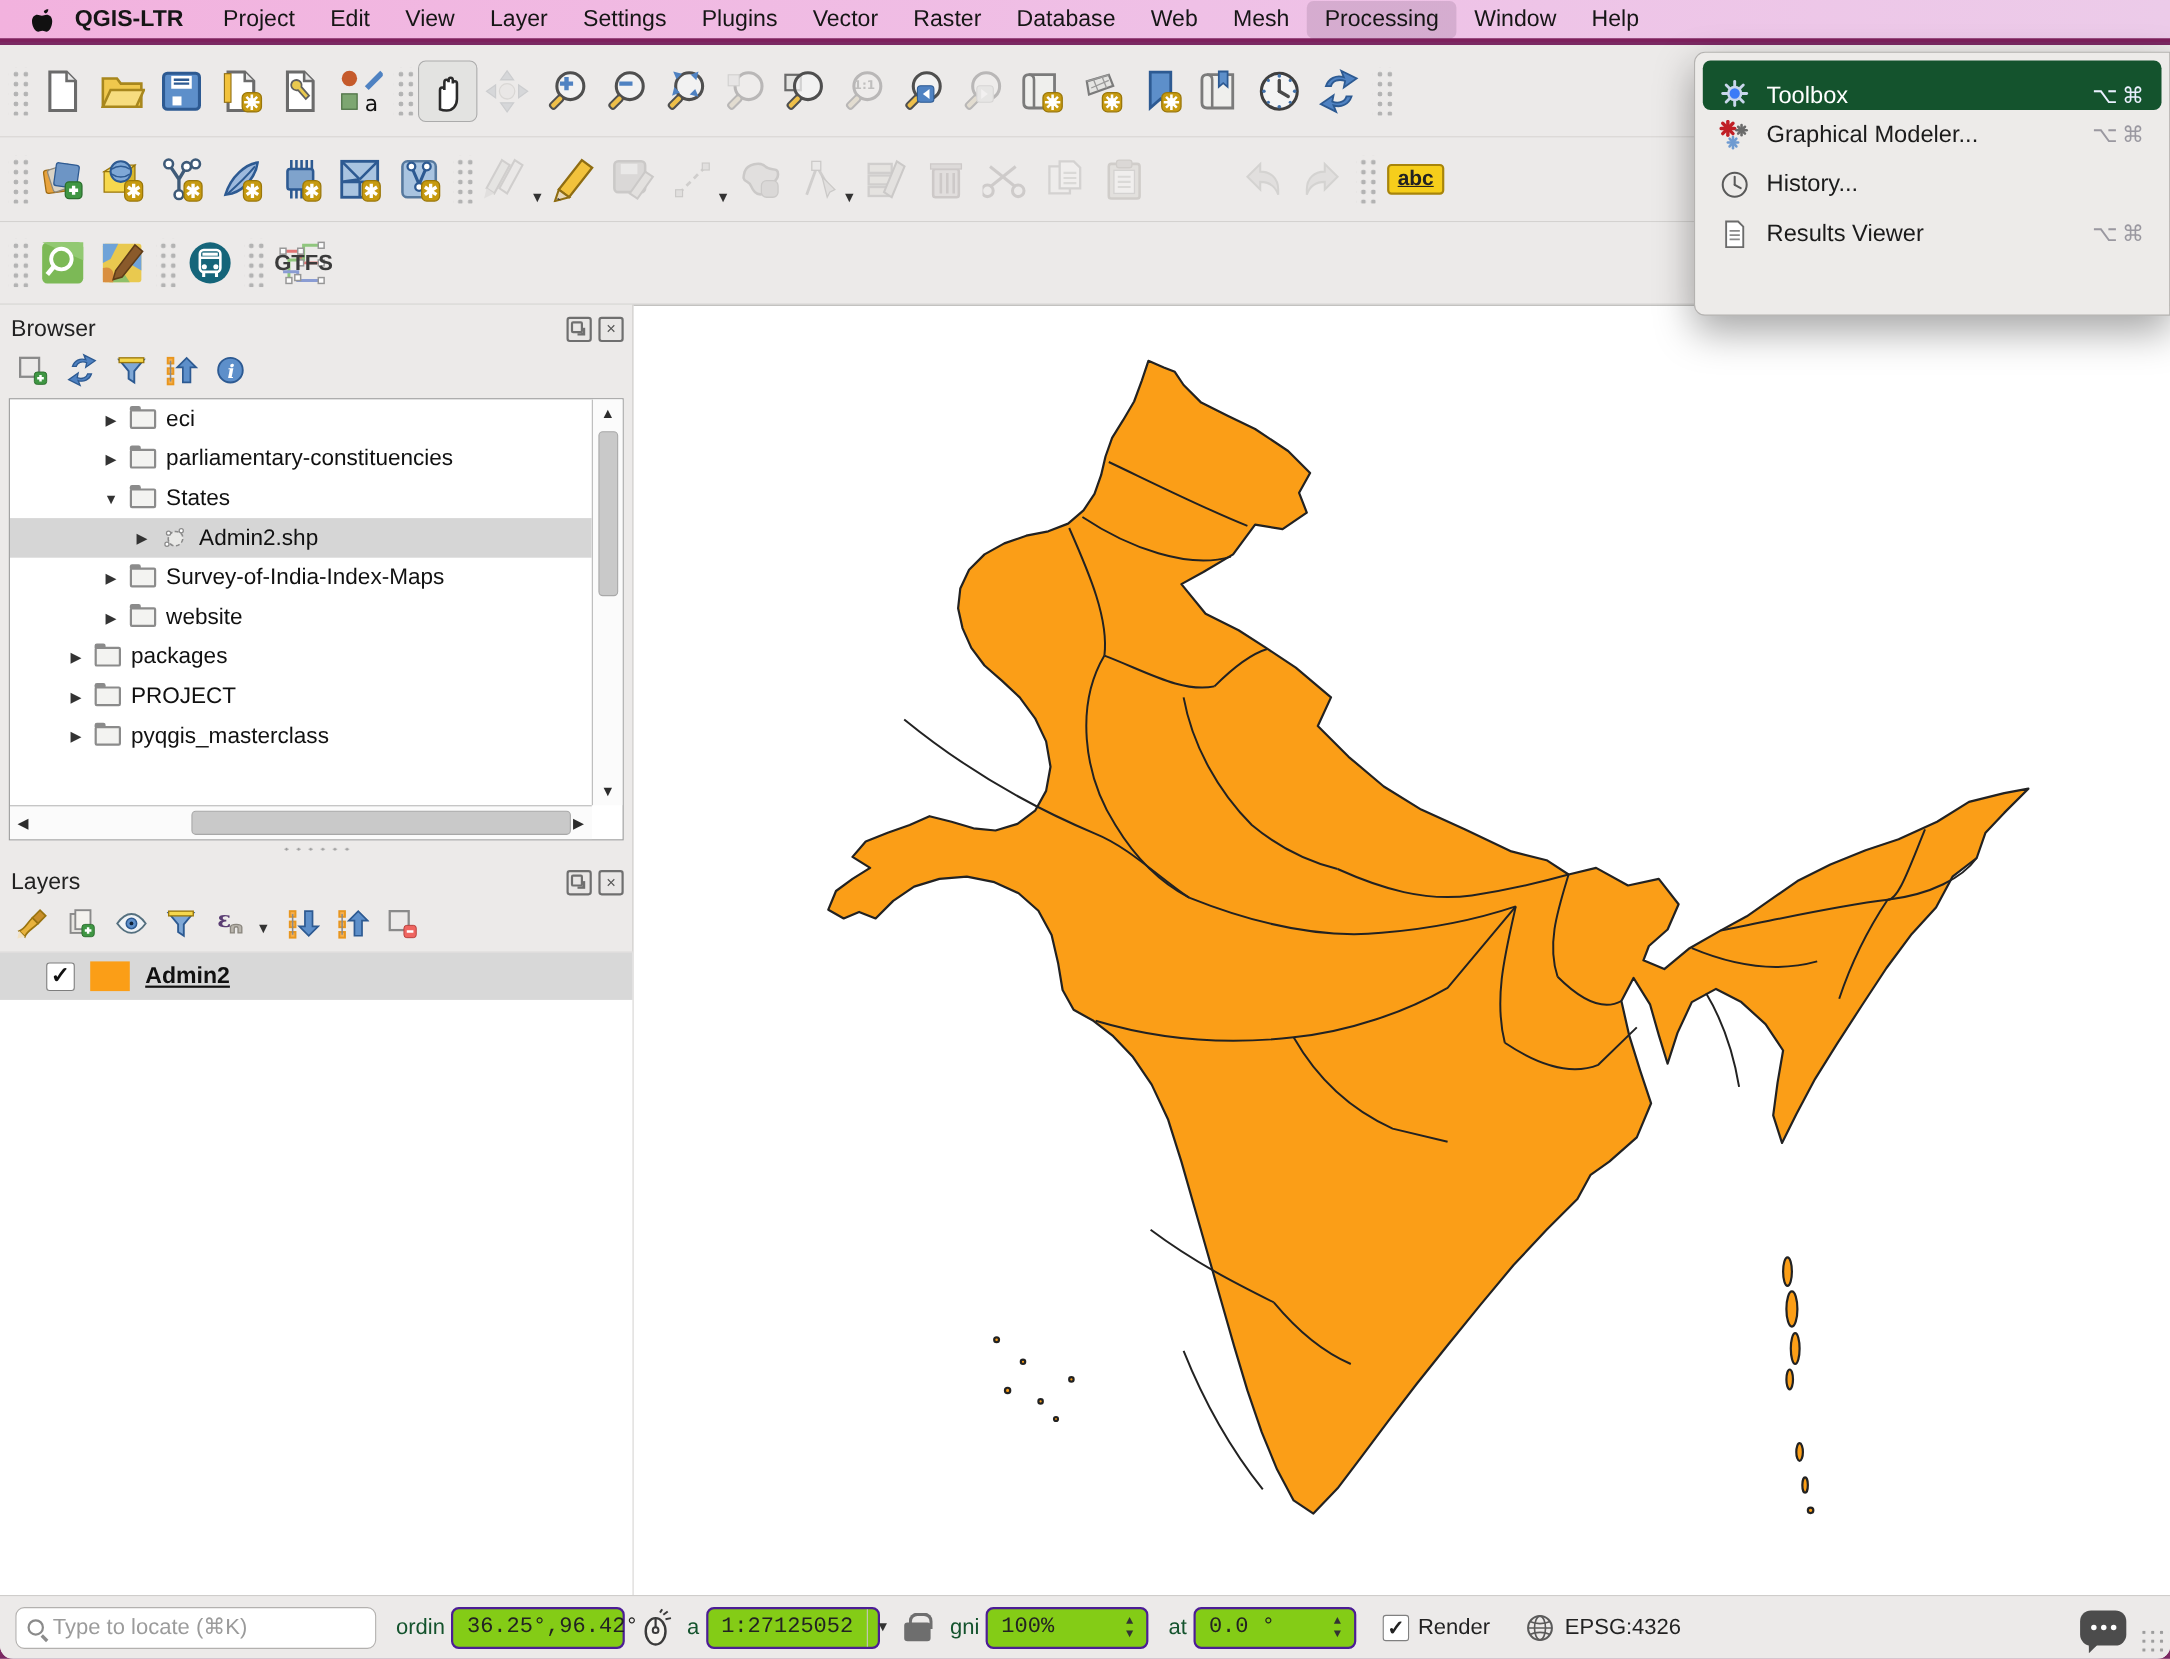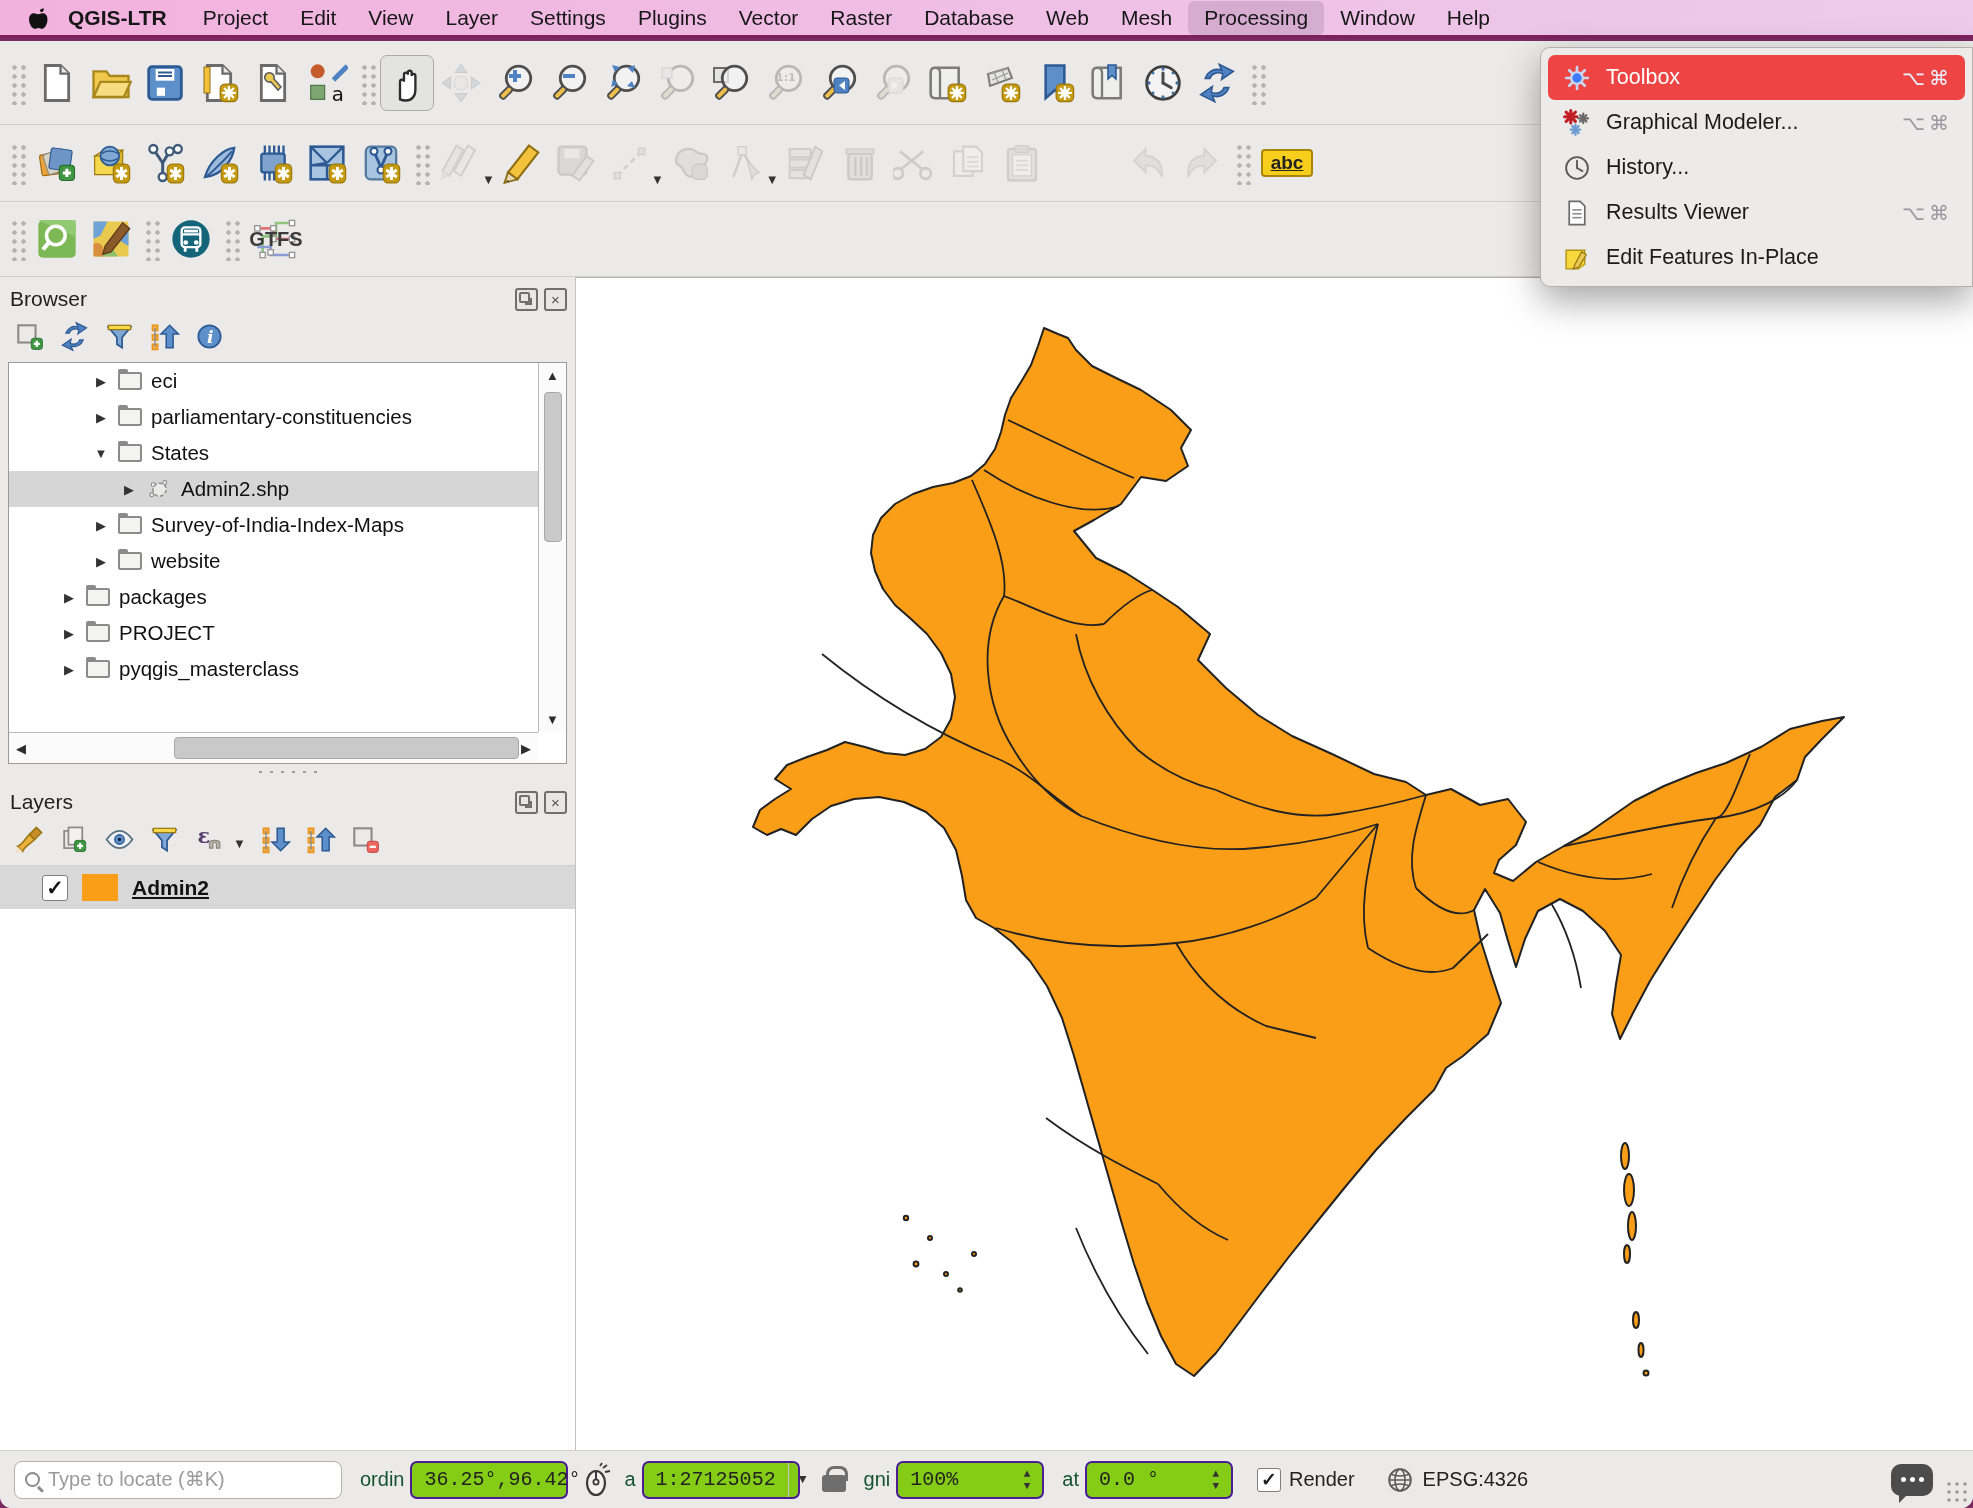--- a/index.html
+++ b/index.html
@@ -128,21 +128,21 @@
     background-image:radial-gradient(#9d9d9d 1.5px, transparent 1.8px); background-size:8px 8px; }
 
   
   .pmenu { position:absolute; left:1540px; top:47px; width:433px; height:240px; z-index:80;
     background:#edebe9; border:1px solid #b4b2b0; border-radius:10px 0 0 10px;
     box-shadow:0 14px 36px rgba(0,0,0,.35); padding:7px 0; }
   .pmi { height:45px; display:flex; align-items:center; gap:14px; padding:0 12px 0 14px;
     font-size:21.5px; color:#1b1b1b; margin:0 7px; border-radius:7px; }
   .pmi .mico { width:30px; height:30px; flex:0 0 30px; display:flex; align-items:center; justify-content:center; }
   .pmi .mshort { margin-left:auto; color:#9a98a0; font-size:20px; letter-spacing:4px; }
-  .pmi.hl { background:#ef4444; color:#fff; }
+  .pmi.hl { background:#14532d; color:#fff;align-items:flex-end; }
   .pmi.hl .mshort { color:#eaf0ff; }
   .mico svg { width:28px; height:28px; }
 </style>
 </head>
 <body>
 
 <svg width="0" height="0" style="position:absolute" aria-hidden="true">
   <defs>
     <symbol id="i-doc" viewBox="0 0 36 36">
         <path d="M8 3h13l7 7v23H8z" fill="#fff" stroke="#6b6b6b" stroke-width="2.4"></path>
@@ -1108,24 +1108,13 @@
           <g stroke="#8a8a8a" stroke-width="2">
             <line x1="12" y1="14" x2="24" y2="14"></line>
             <line x1="12" y1="19" x2="24" y2="19"></line>
             <line x1="12" y1="24" x2="24" y2="24"></line>
           </g>
         </svg>
     </span>
     <span>Results Viewer</span>
     <span class="mshort">⌥⌘</span>
   </div>
-  <div class="pmi">
-    <span class="mico">
-      <svg viewBox="0 0 36 36">
-          <path d="M4 8h24v18l-8 6H4z" fill="#f6d73c" stroke="#b09410" stroke-width="1.8"></path>
-          <path d="M20 32l8-6h-8z" fill="#e3bf1d"></path>
-          <path d="M24 10l6 4-10 16-7 2 3-7z" fill="#e9c94f" stroke="#8f6d12" stroke-width="1.4"></path>
-        </svg>
-    </span>
-    <span>Edit Features In-Place</span>
-    <span class="mshort"></span>
-  </div>
 </div>
 
 </body></html>

